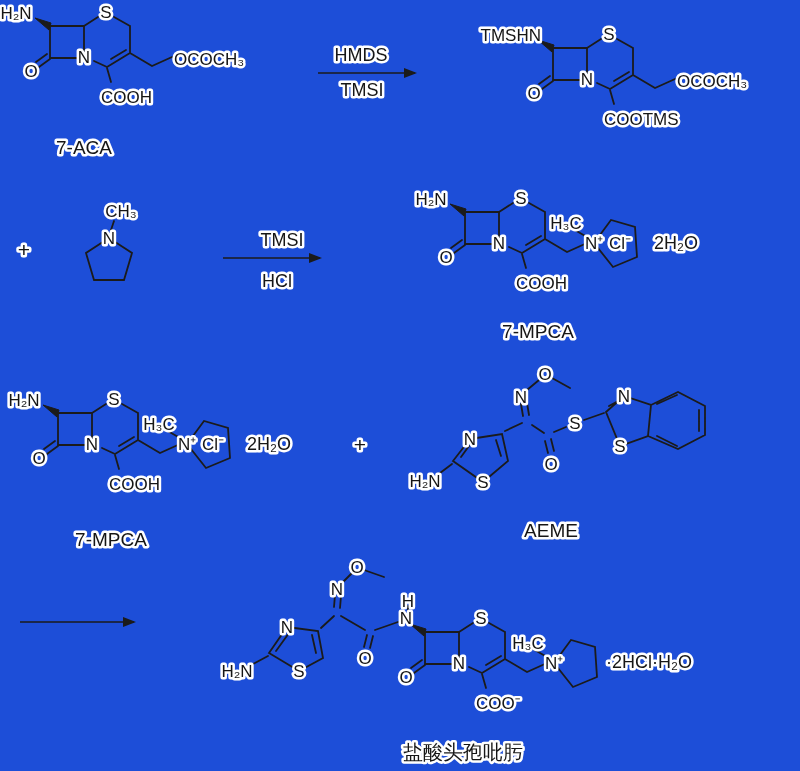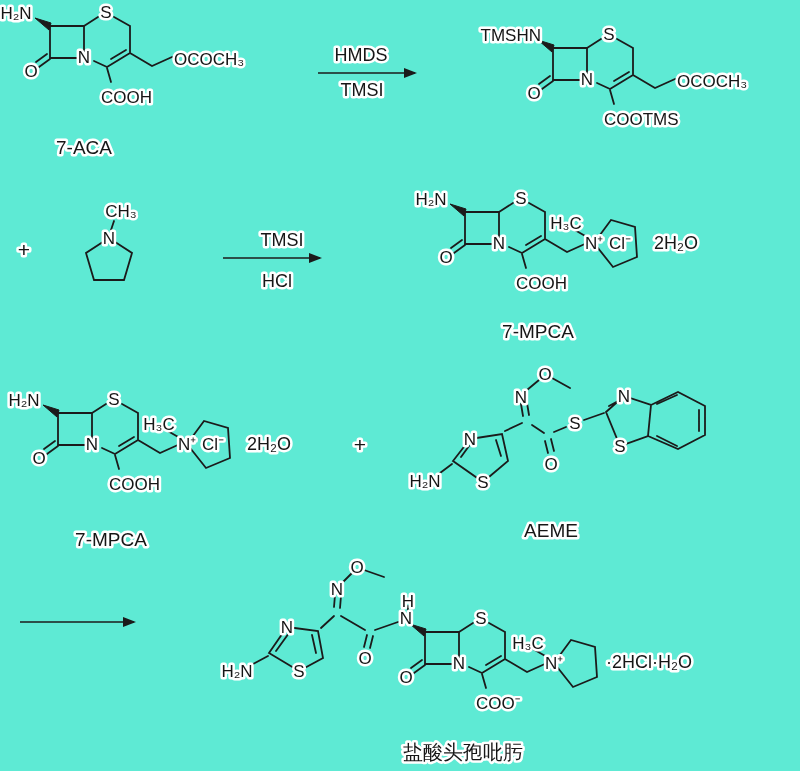--- a/index.html
+++ b/index.html
@@ -1,16 +1,16 @@
 <!DOCTYPE html>
 <html><head>
 <meta charset="utf-8">
 <style>
   html,body{margin:0;padding:0;background:#ffffff;}
-  .page{position:relative;width:800px;height:771px;background:#5eead4;overflow:hidden;
+  .page{position:relative;width:800px;height:771px;background:#1d4ed8;overflow:hidden;
         font-family:"Liberation Sans",sans-serif;}
   svg{display:block;}
   svg text{font-family:"Liberation Sans",sans-serif;fill:#161616;
            dominant-baseline:central;
            paint-order:stroke;stroke:#ffffff;stroke-width:5px;stroke-linejoin:round;}
   .atom{font-size:17px;}
   .rg{font-size:18px;}
   .cmpd{font-size:19px;}
   .plus{font-size:21px;}
   .cjk{font-size:20px;}

